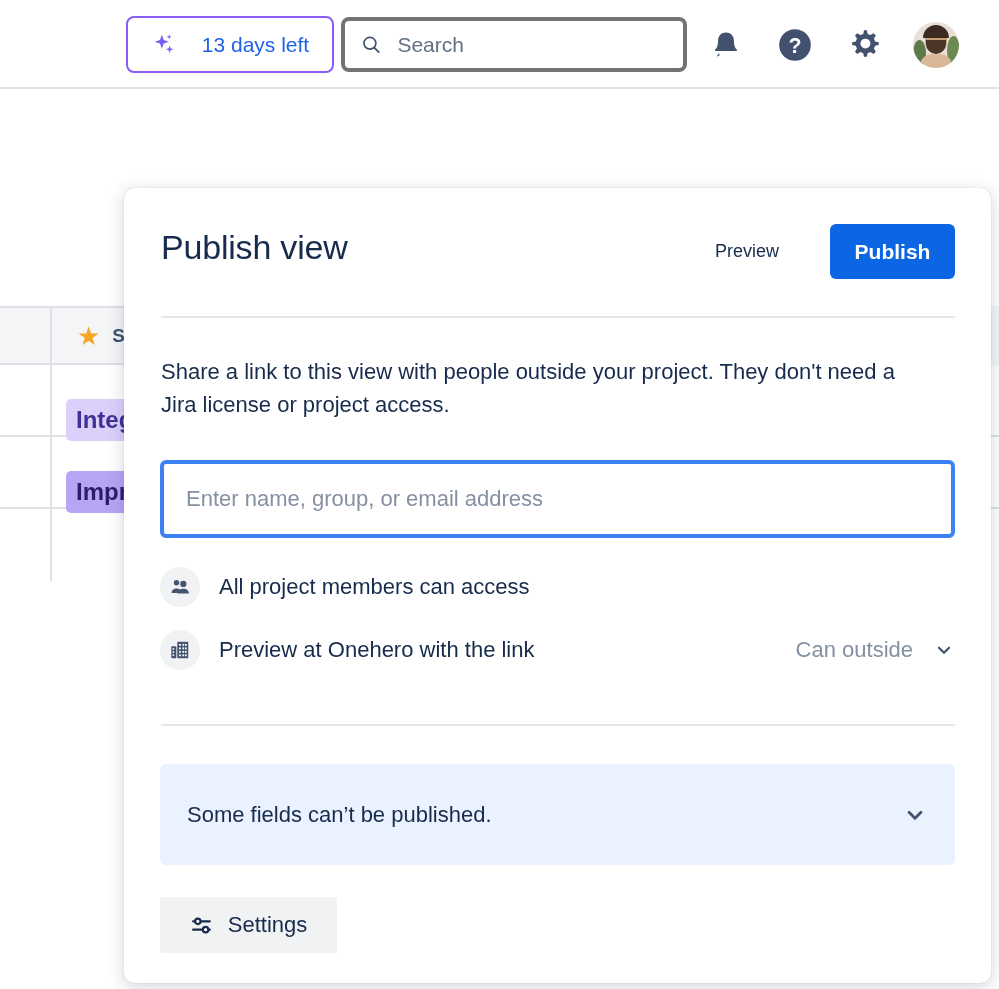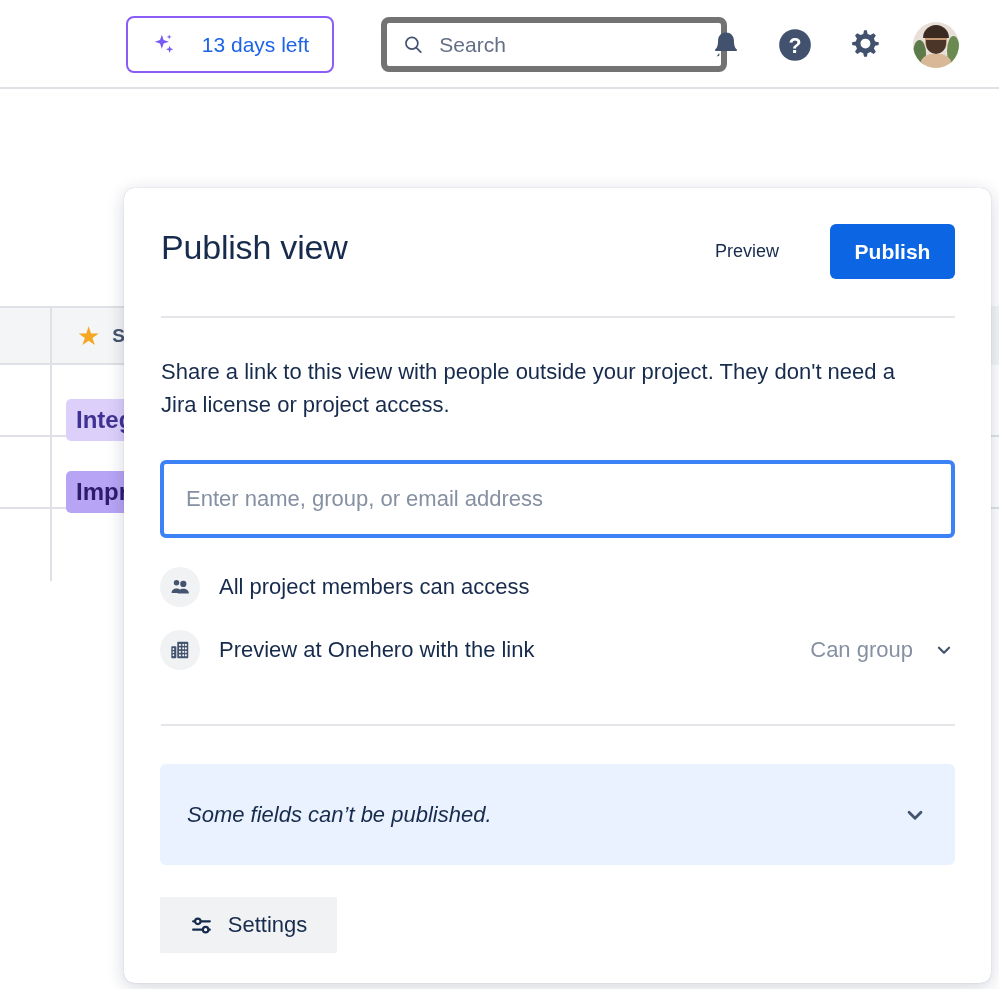--- a/index.html
+++ b/index.html
@@ -31,27 +31,26 @@
     margin-left: 26px;
   }
   .trial-btn .label {
     font-size: 21px; color: #1d63e8; font-weight: 400;
   }
   .sparkle { display: block; }
 
   .searchbox {
     position: absolute; left: 341px; top: 17px;
     width: 346px; height: 55px;
-    border: 6px solid #737373;
+    border: 4px solid #737373;
     border-radius: 8px;
     background: #ffffff;
     display: flex; align-items: center;
     padding: 0 16px; gap: 14px;
     cursor: text;
-    margin-left: 40px;
   }
   .searchbox input {
     border: none; outline: none; background: transparent;
     font-family: "Liberation Sans", sans-serif;
     font-size: 21px; color: #44546f;
     width: 100%;
   }
   .searchbox input::placeholder { color: #626f86; opacity: 1; }
 
   .nav-icon {
@@ -237,21 +236,21 @@
   }
   .banner {
     position: absolute; left: 36px; top: 576px;
     width: 795px; height: 101px;
     background: #e9f2fe;
     border-radius: 6px;
     display: flex; align-items: center;
     padding: 0 27px;
     cursor: pointer;
   }
-  .banner-text { font-size: 22px; color: #172b4d; font-style: italic; }
+  .banner-text { font-size: 22px; color: #172b4d; }
   .banner-chev { margin-left: auto; display: flex; align-items: center; }
 
   .settings-btn {
     position: absolute; left: 36px; top: 709px;
     width: 177px; height: 56px;
     background: #f1f2f4;
     border: none; border-radius: 1px;
     display: flex; align-items: center; justify-content: center;
     gap: 13px;
     font-family: "Liberation Sans", sans-serif;
@@ -413,21 +412,21 @@
         <rect x="11" y="13" width="1.9" height="2" fill="#ffffff"></rect>
         <rect x="14.6" y="13" width="1.9" height="2" fill="#ffffff"></rect>
         <rect x="17.4" y="13" width="1.9" height="2" fill="#ffffff"></rect>
         <rect x="11" y="16.8" width="1.9" height="2" fill="#ffffff"></rect>
         <rect x="14.6" y="16.8" width="1.9" height="2" fill="#ffffff"></rect>
         <rect x="17.4" y="16.8" width="1.9" height="2" fill="#ffffff"></rect>
       </svg>
     </div>
     <span class="ar-label">Preview at Onehero with the link</span>
     <div class="ar-right">
-      <span class="ar-value">Can group</span>
+      <span class="ar-value">Can outside</span>
       <svg width="22" height="22" viewBox="0 0 24 24" fill="none">
         <path d="M6.5 9.5 L12 15 L17.5 9.5" stroke="#44546f" stroke-width="2.4" stroke-linecap="round" stroke-linejoin="round"></path>
       </svg>
     </div>
   </div>
 
   <div class="modal-divider2"></div>
 
   <div class="banner">
     <span class="banner-text">Some fields can’t be published.</span>

